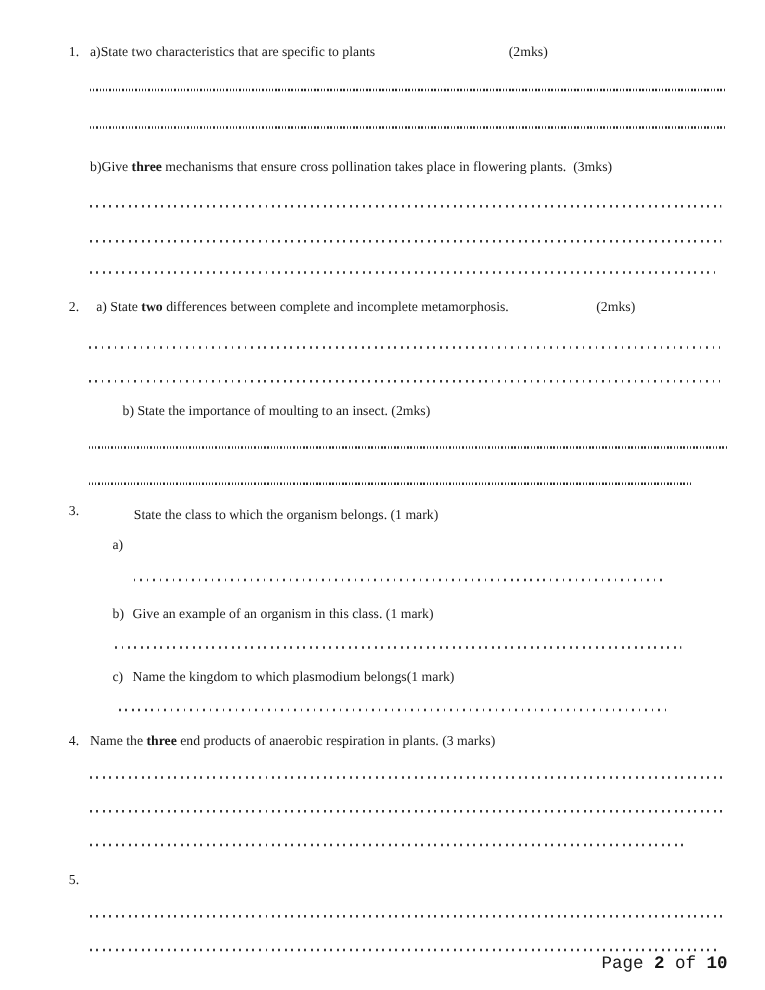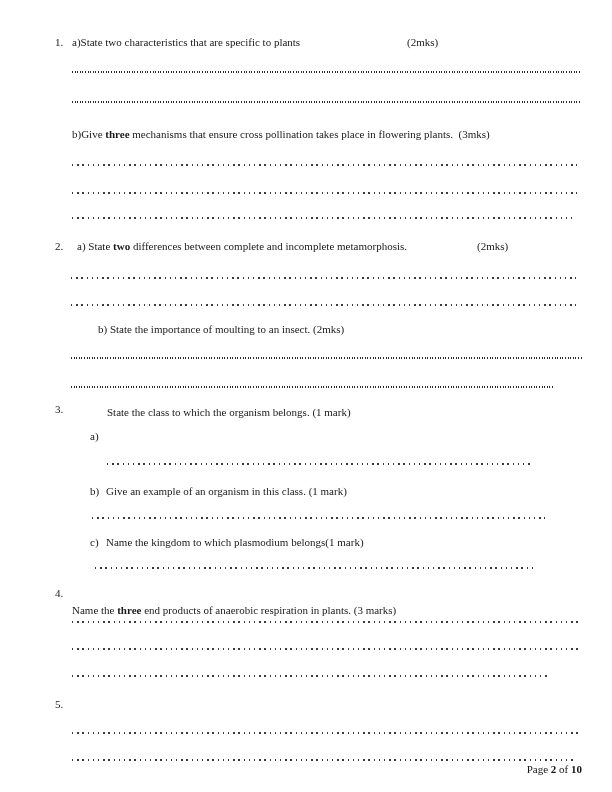--- a/index.html
+++ b/index.html
@@ -20,22 +20,22 @@
     height:1.6px;
     background-image:repeating-linear-gradient(to right,#2a2a2a 0 1px,transparent 1px 2.6px);
   }
   .line.spaced {
     height:1.5px;
     background-image:repeating-linear-gradient(to right,#3a3a3a 0 1.4px,transparent 1.4px 5.2px);
   }
   .footer {
     position:absolute;
     top:763px; right:30px;
-    font-family:Liberation Serif, serif;
-    font-size:11px;
+    font-family:Liberation Mono, monospace;
+    font-size:14px;
     color:#161616;
     white-space:pre;
   }
 </style>
 </head>
 <body>
 
 <div class="page">
 
   <span class="t" style="left:55px; top:36px;">1.</span>
@@ -71,21 +71,21 @@
 
   <span class="t" style="left:90px; top:485px;">b)</span>
   <span class="t" style="left:106px; top:485px;">Give an example of an organism in this class. (1 mark)</span>
   <div class="line spaced" style="left:92px; top:517px; width:453px;"></div>
 
   <span class="t" style="left:90px; top:536px;">c)</span>
   <span class="t" style="left:106px; top:536px;">Name the kingdom to which plasmodium belongs(1 mark)</span>
   <div class="line spaced" style="left:95px; top:567px; width:438px;"></div>
 
   <span class="t" style="left:55px; top:587px;">4.</span>
-  <span class="t wrap" style="left:72px; top:604px;"><span>Name the </span><span class="bd">three</span><span> end products of anaerobic respiration in plants. (3 marks)</span></span>
+  <span class="t wrap" style="left:72px; top:587px;"><span>Name the </span><span class="bd">three</span><span> end products of anaerobic respiration in plants. (3 marks)</span></span>
 
   <div class="line spaced" style="left:72px; top:621px; width:508px;"></div>
   <div class="line spaced" style="left:72px; top:648px; width:508px;"></div>
   <div class="line spaced" style="left:72px; top:675px; width:476px;"></div>
 
   <span class="t" style="left:55px; top:698px;">5.</span>
 
   <div class="line spaced" style="left:72px; top:732px; width:506px;"></div>
   <div class="line spaced" style="left:72px; top:759px; width:501px;"></div>
 

